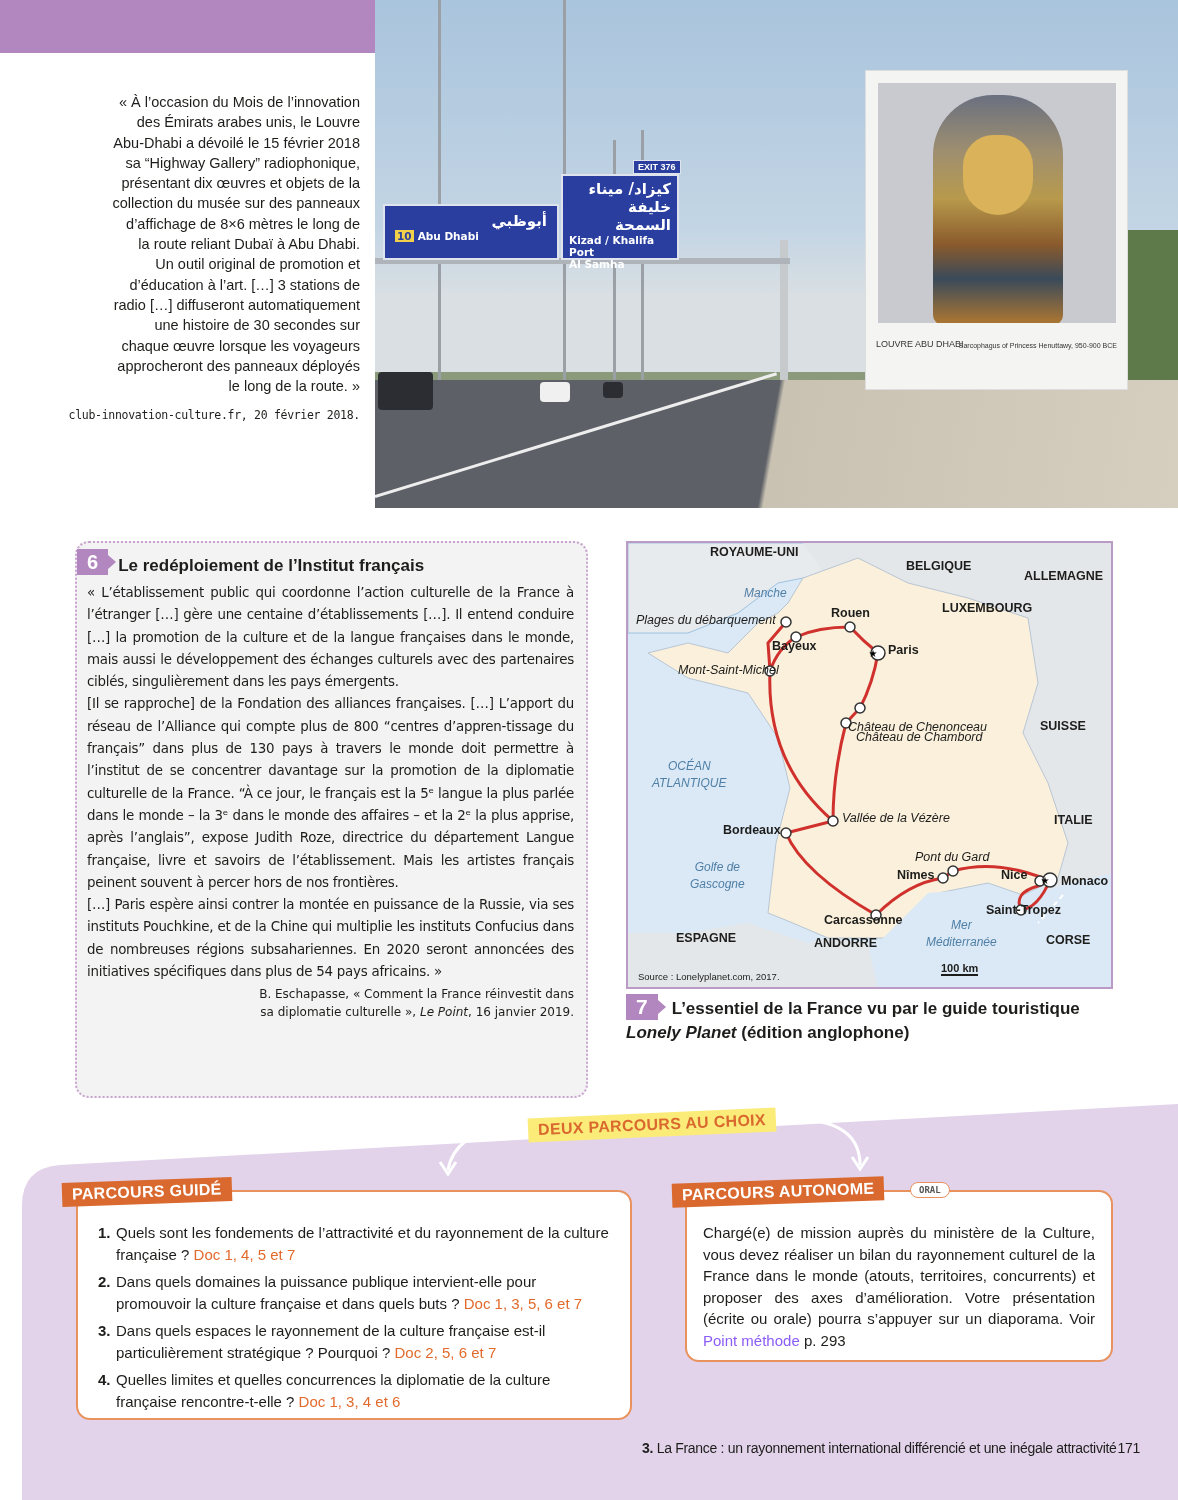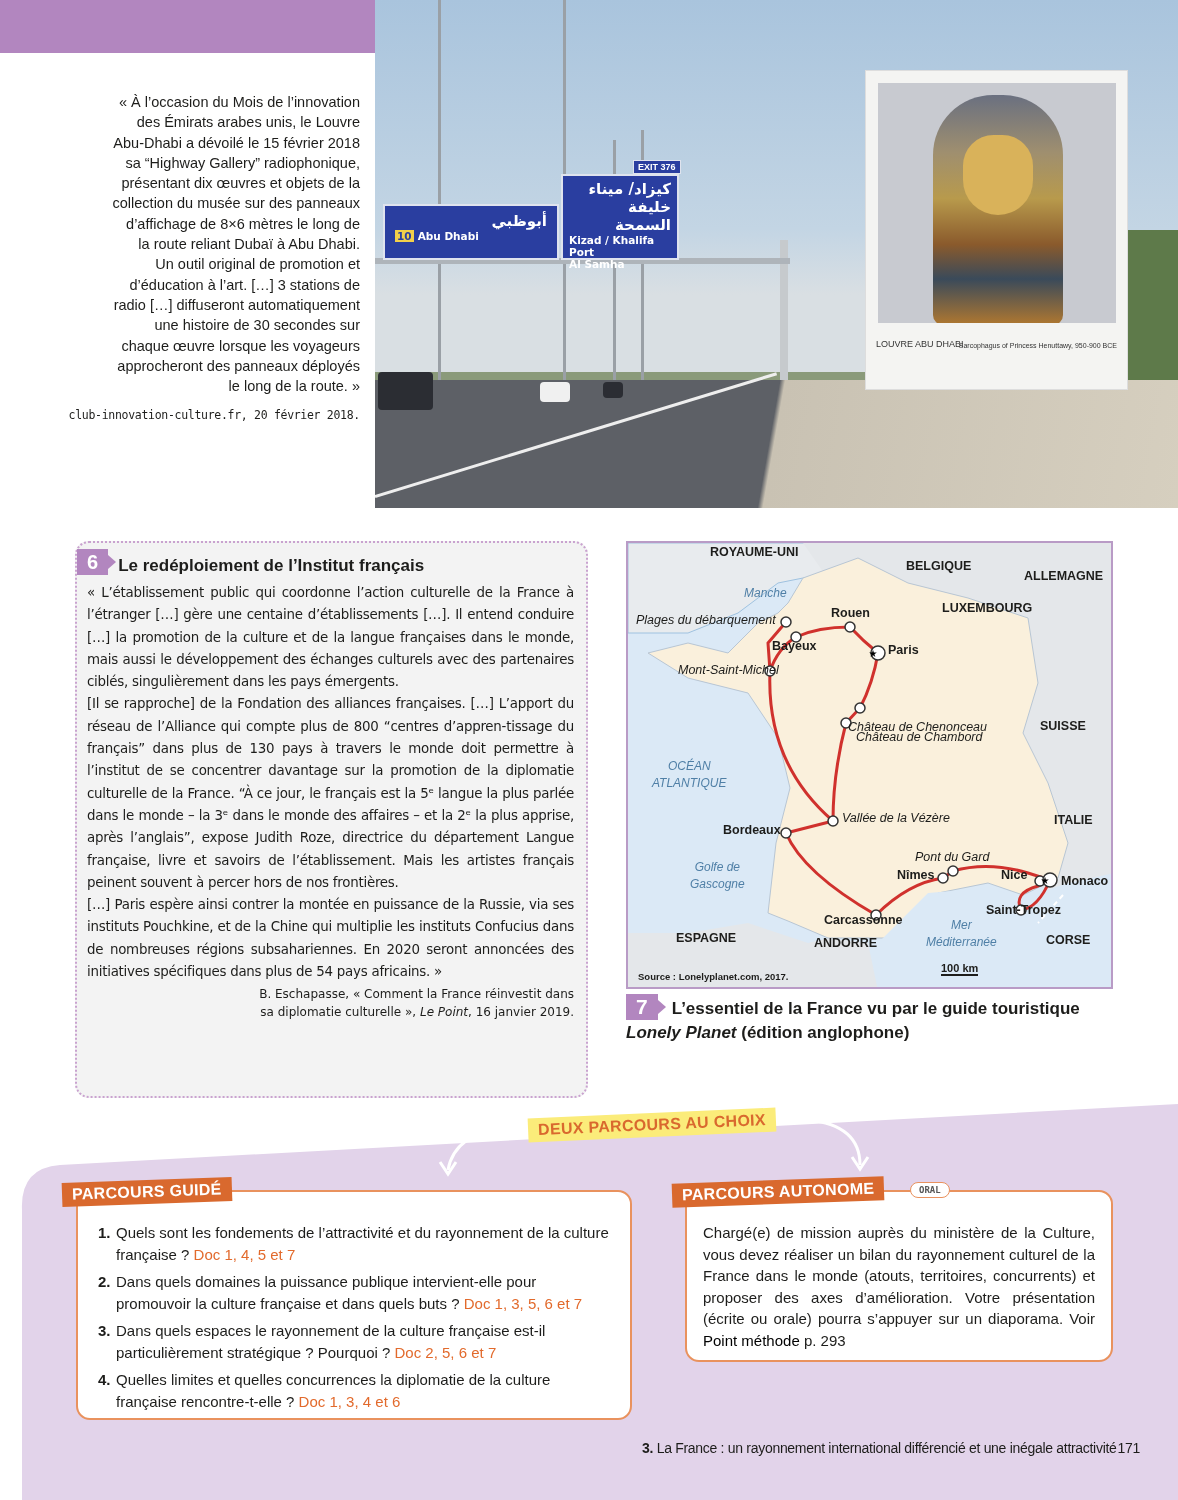--- a/index.html
+++ b/index.html
@@ -53,42 +53,42 @@
   .doc6 .src { font-family: "DejaVu Sans", sans-serif; text-align: right; font-size: 12px; line-height: 18px; margin-top: 2px; }
 
   
   .map { position: absolute; left: 626px; top: 541px; width: 487px; height: 448px; border: 2px solid #b99bc6; background: #dbe9f6; overflow: hidden; }
   .map svg { position:absolute; left:0; top:0; }
   .map .lbl { position:absolute; font-size:12px; white-space:nowrap; color:#1d1d1b; }
   .map .country { font-weight: bold; font-size: 12.5px; }
   .map .city { font-weight: bold; font-size: 12.5px; }
   .map .site { font-style: italic; font-size: 12.5px; }
   .map .sea { font-style: italic; color: #4f7fa6; font-size: 12px; text-align:center; line-height: 17px; }
-  .map .source { font-size: 9.5px; font-weight: bold; }
+  .map .source { font-size: 9.5px; }
   .map .scale { font-weight: bold; font-size: 11px; border-bottom: 2px solid #1d1d1b; }
 
   .doc7 { position: absolute; left: 626px; top: 994px; width: 500px; font-weight: bold; font-size: 17px; line-height: 24px; }
   .doc7 .doc-num { margin-right: 14px; font-size: 21px; vertical-align: 0; }
   .doc7 i { font-weight: bold; }
 
   
   .activity-bg { position:absolute; left:0; top:1100px; width:1178px; height:400px; }
   .choice-banner { position:absolute; left:528px; top:1113px; padding: 3px 10px; background:#fbec7a; color:#d9692e;
                    font-weight:bold; font-size:16px; transform: rotate(-2.5deg); letter-spacing: 0.3px; }
   .parcours { position:absolute; background:#fff; border:2px solid #e9925e; border-radius: 14px; }
   .tag { position:absolute; background:#d9692e; color:#fff; font-weight:bold; font-size:16px; padding: 3px 10px;
          transform: rotate(-2deg); letter-spacing: 0.3px; }
   .guide { left: 76px; top: 1190px; width: 556px; height: 230px; }
   .guide ol { list-style: none; padding: 30px 16px 0 20px; }
   .guide li { font-size: 15px; line-height: 22px; margin-bottom: 5px; padding-left: 18px; text-indent: -18px; }
   .guide li .n { font-weight: bold; display:inline-block; width: 18px; text-indent: 0; }
   .ref { color: #e26a2c; }
   .auto { left: 685px; top: 1190px; width: 428px; height: 172px; padding: 30px 16px 0 16px; }
   .auto p { font-size: 15px; line-height: 21.5px; text-align: justify; }
-  .link { color: #000000; }
+  .link { color: #8b5cf6; }
   .oral { position:absolute; left: 910px; top: 1182px; background:#fff; border:1.5px solid #e9925e; border-radius: 12px;
           font-size: 9px; padding: 2px 8px; font-family: "DejaVu Sans Mono", monospace; font-weight: bold; color:#555; }
 
   .footer { position:absolute; right: 38px; top: 1440px; font-size: 14px; color: #1d1d1b; white-space: nowrap; letter-spacing: -0.3px; }
   .footer b { font-weight: bold; }
   .footer .page { margin-left: 1px; }
 </style>
 </head>
 <body>
 

